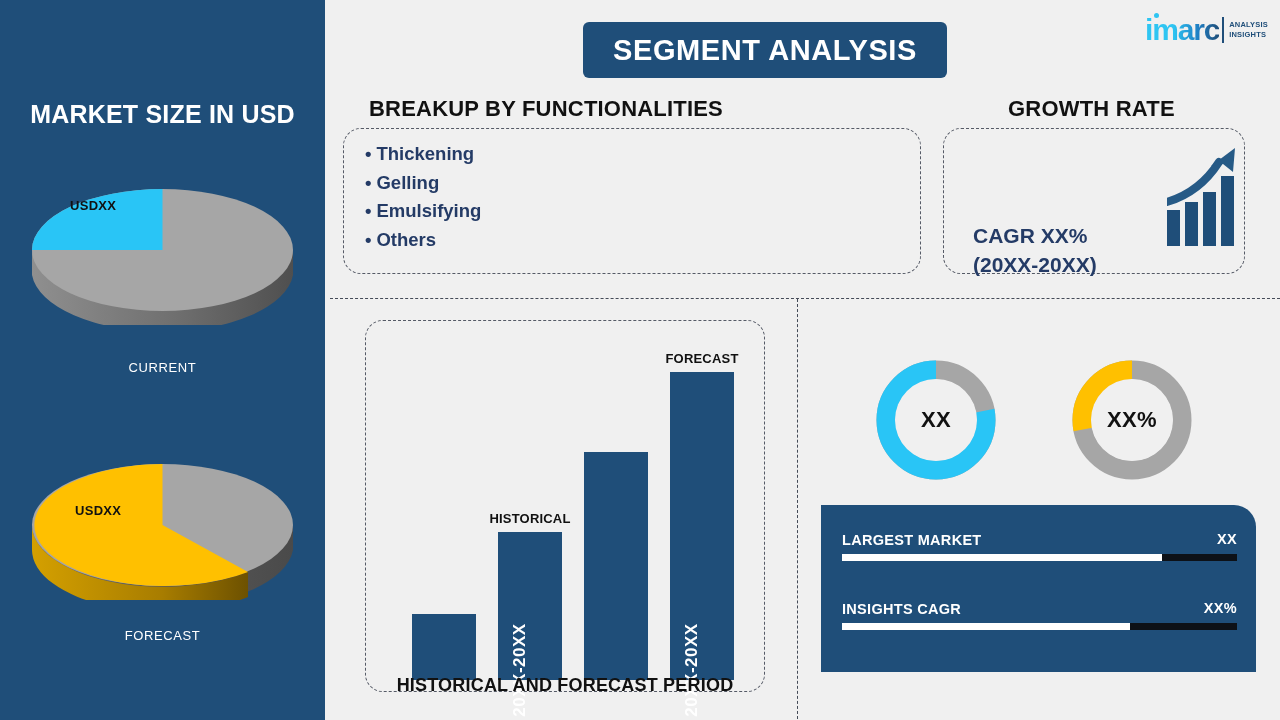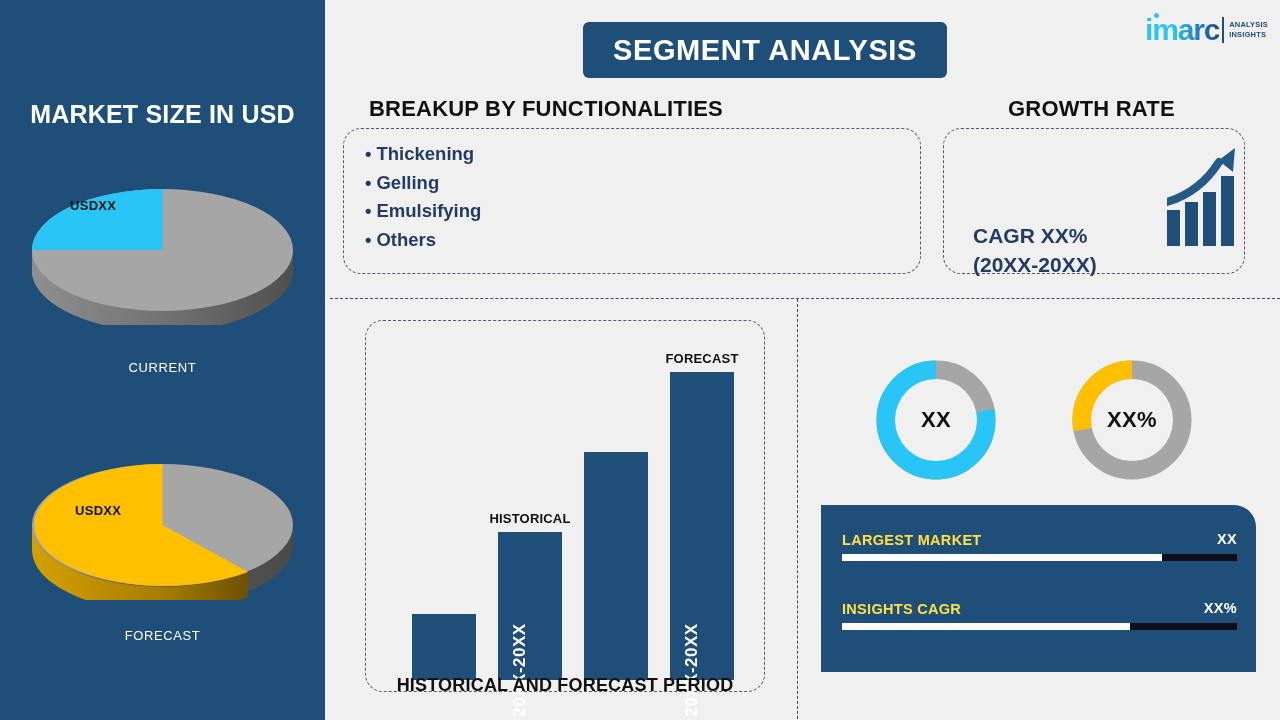--- a/index.html
+++ b/index.html
@@ -170,21 +170,21 @@
   .donut-val { color: #111111; font-size: 22px; font-weight: bold; letter-spacing: .3px; }
 
   
   #stats-card {
     position: absolute; left: 496px; top: 505px;
     width: 435px; height: 167px;
     background: #1f4e79;
     border-radius: 0 22px 0 0;
   }
   .stat-row { position: absolute; left: 21px; width: 395px; }
-  .stat-label { color: #fde047; font-size: 14.5px; font-weight: bold; letter-spacing: .3px; display: inline-block; }
+  .stat-label { color: #ffffff; font-size: 14.5px; font-weight: bold; letter-spacing: .3px; display: inline-block; }
   .stat-value { color: #ffffff; font-size: 14.5px; font-weight: bold; letter-spacing: .3px; float: right; }
   .stat-track { position: relative; margin-top: 5px; width: 395px; height: 7px; background: #0d1117; }
   .stat-fill { position: absolute; left: 0; top: 0; height: 7px; background: #ffffff; }
 </style>
 </head>
 <body>
 
 <div id="canvas">
 
   <div id="sidebar">

